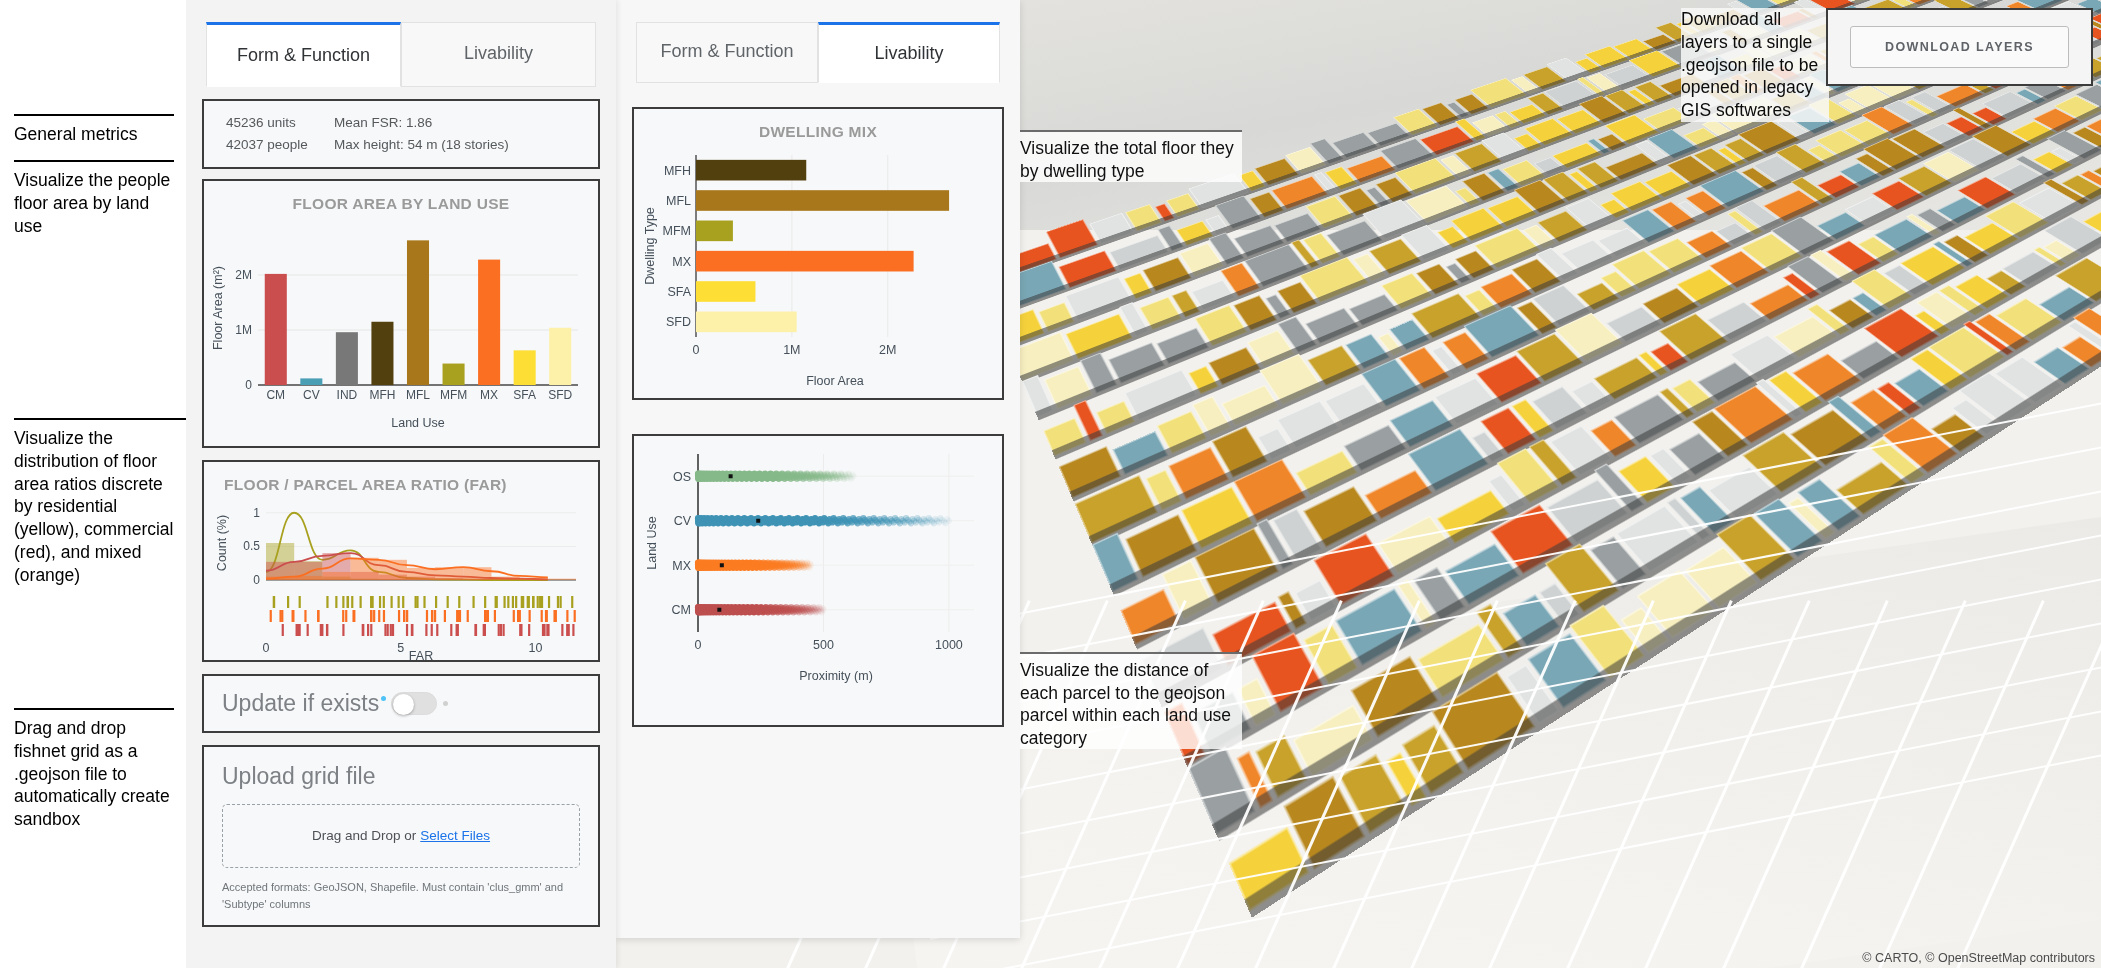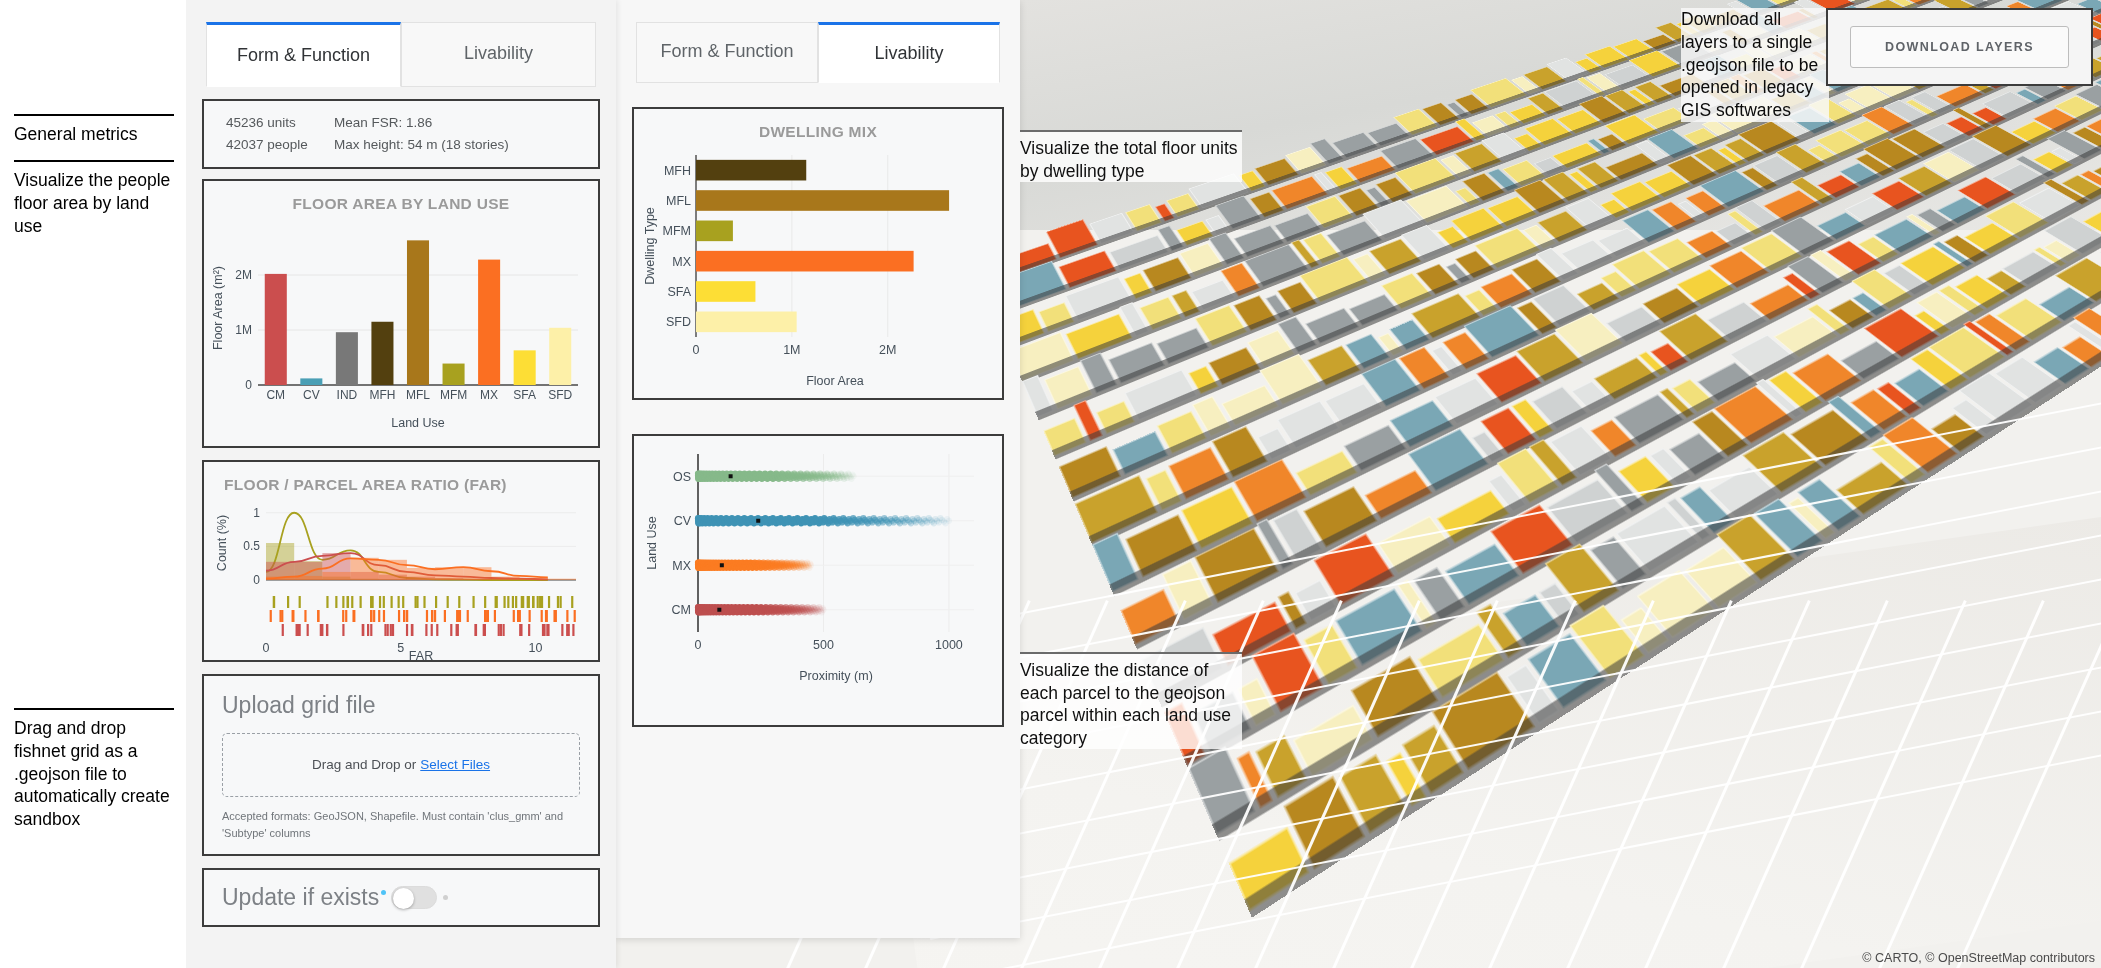--- a/index.html
+++ b/index.html
@@ -724,20 +724,21 @@
       <div class="road" style="left: 930px; top: 850px; width: 1250px; height: 2px; transform: rotate(-11deg); transform-origin: left top;"></div>
       <div class="road" style="left: 930px; top: 894px; width: 1250px; height: 2px; transform: rotate(-11deg); transform-origin: left top;"></div>
       <div class="road" style="left: 930px; top: 938px; width: 1250px; height: 2px; transform: rotate(-11deg); transform-origin: left top;"></div>
       <div class="road" style="left: 930px; top: 982px; width: 1250px; height: 2px; transform: rotate(-11deg); transform-origin: left top;"></div>
     </div>
 </div>
 
 <div id="annotations-left">
   <div class="ann-row" style="top:114px;">General metrics</div>
   <div class="ann-row" style="top:160px;">Visualize the people floor area by land use</div>
+  <div class="ann-row wide" style="top:418px;">Visualize the distribution of floor area ratios discrete by residential (yellow), commercial (red), and mixed (orange)</div>
   <div class="ann-row" style="top:708px;">Drag and drop fishnet grid as a .geojson file to automatically create sandbox</div>
 </div>
 
 <div id="panel-right">
   <div class="tabbar">
     <div class="tab">Form &amp; Function</div>
     <div class="tab active">Livability</div>
   </div>
 
   <div class="card chart-card" style="margin-top:24px;height:293px;">
@@ -1942,40 +1943,40 @@
         <line x1="316.2539130434783" x2="316.2539130434783" y1="130" y2="142" stroke="#cb4e4e" stroke-width="2.2"></line>
         <line x1="116.82956521739128" x2="116.82956521739128" y1="130" y2="142" stroke="#cb4e4e" stroke-width="2.2"></line>
         <text x="62" y="158" font-size="12.5" fill="#45505a" text-anchor="middle">0</text>
         <text x="196.78260869565216" y="158" font-size="12.5" fill="#45505a" text-anchor="middle">5</text>
         <text x="331.5652173913043" y="158" font-size="12.5" fill="#45505a" text-anchor="middle">10</text>
         <text x="217" y="166" font-size="12.5" fill="#45505a" text-anchor="middle">FAR</text>
         <text x="22" y="49" font-size="12.5" fill="#45505a" text-anchor="middle" transform="rotate(-90 22 49)">Count (%)</text>
       </svg>
   </div>
 
+  <div class="card toggle-card">
+    <span class="toggle-label">Update if exists</span>
+    <span class="toggle-dot-a"></span>
+    <span class="switch">
+      <span class="knob"></span>
+    </span>
+    <span class="toggle-dot-b"></span>
+  </div>
+
   <div class="card upload-card">
     <div class="upload-title">Upload grid file</div>
     <div class="dropzone">
       <span>Drag and Drop or</span>
       <span class="dz-link">Select Files</span>
     </div>
     <div class="accepted">Accepted formats: GeoJSON, Shapefile. Must contain 'clus_gmm' and 'Subtype' columns</div>
   </div>
-
-  <div class="card toggle-card">
-    <span class="toggle-label">Update if exists</span>
-    <span class="toggle-dot-a"></span>
-    <span class="switch">
-      <span class="knob"></span>
-    </span>
-    <span class="toggle-dot-b"></span>
-  </div>
 </div>
 
-<div class="map-ann topbar" style="left:1020px; top:130px; width:222px;">Visualize the total floor units by dwelling type</div>
+<div class="map-ann topbar" style="left:1020px; top:130px; width:222px;">Visualize the total floor they by dwelling type</div>
 <div class="map-ann topbar" style="left:1020px; top:652px; width:222px;">Visualize the distance of each parcel to the geojson parcel within each land use category</div>
 
 <div id="download-note">Download all layers to a single .geojson file to be opened in legacy GIS softwares</div>
 <div id="download-wrap">
   <div id="download-btn">DOWNLOAD LAYERS</div>
 </div>
 
 <div id="attribution">© CARTO, © OpenStreetMap contributors</div>
 
 </body></html>

